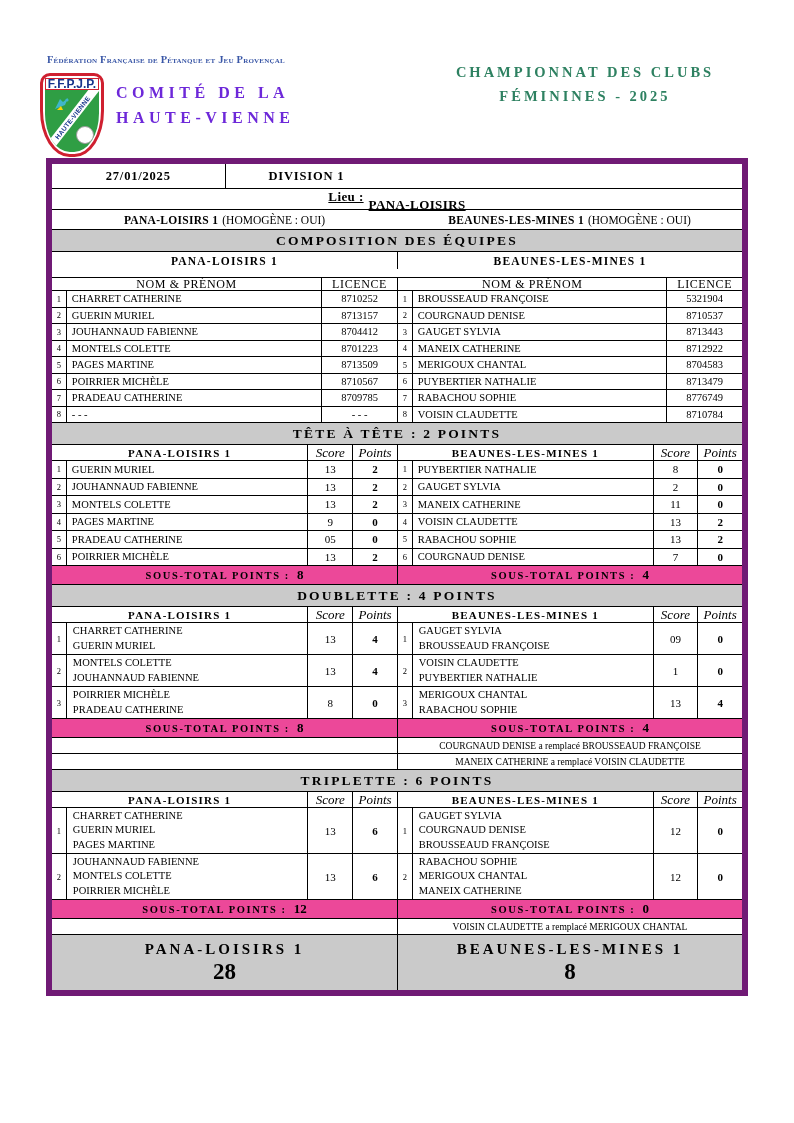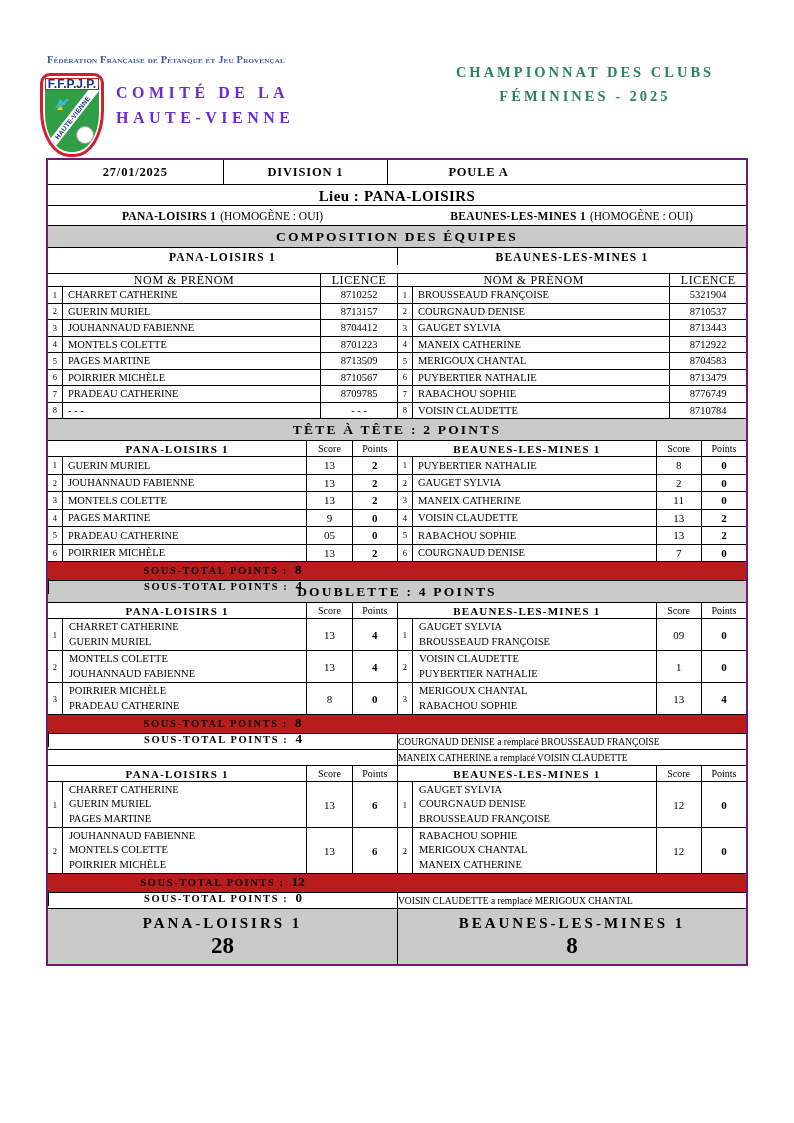--- a/index.html
+++ b/index.html
@@ -22,32 +22,32 @@
         letter-spacing:.3px;font-family:"Liberation Sans",sans-serif;}
   .fig{position:absolute;left:6px;top:15px;width:24px;height:24px;}
   .boule{position:absolute;right:5px;bottom:8px;width:16px;height:16px;background:#fff;
         border-radius:50%;border:1px solid #9a9a9a;}
   .committee{position:absolute;left:116px;top:80px;color:#6d28d9;font-weight:bold;
         font-size:16px;letter-spacing:4.5px;line-height:25px;white-space:nowrap;}
   .champ{position:absolute;left:420px;top:60px;width:330px;text-align:center;color:#2e8161;
         font-weight:bold;font-size:14.5px;letter-spacing:3px;line-height:24px;}
 
   
-  .sheet{position:absolute;left:46px;top:158px;width:702px;border:2px solid #701a75;box-sizing:border-box;}
+  .sheet{position:absolute;left:46px;top:158px;width:702px;border:6px solid #701a75;box-sizing:border-box;}
   .row{display:flex;border-top:1px solid #000;box-sizing:border-box;align-items:stretch;}
   .sheet > .row:first-child{border-top:none;}
   .half{width:50%;display:flex;box-sizing:border-box;min-width:0;}
   .half.hr{border-left:1px solid #000;}
   .cell{box-sizing:border-box;display:flex;align-items:center;justify-content:center;min-width:0;}
   .cell + .cell{border-left:1px solid #000;}
 
   .row.meta{height:24px;font-weight:bold;font-size:12.5px;letter-spacing:.8px;}
   .mcell-date{width:25%;}  .mcell-journee{width:25.4%;} .mcell-division{width:23.6%;} .mcell-poule{width:26%;}
 
-  .row.lieu{height:21px;align-items:flex-end;justify-content:center;font-weight:bold;font-size:15px;letter-spacing:.4px;}
+  .row.lieu{height:21px;align-items:flex-start;justify-content:center;font-weight:bold;font-size:13px;letter-spacing:.4px;text-decoration:underline;}
   .row.lieu .sp{margin-left:5px;margin-top:8px;}
 
   .row.teams{height:20px;font-size:11.5px;}
   .row.teams .half{align-items:center;justify-content:center;white-space:nowrap;}
   .row.teams b{letter-spacing:.3px;}
   .row.teams .homog{margin-left:4px;}
 
   .row.section{height:22px;background:#cacaca;align-items:center;justify-content:center;
                font-weight:bold;font-size:13.5px;letter-spacing:2.2px;}
 
@@ -60,33 +60,33 @@
 
   .row.prow{height:16.5px;font-size:10.5px;}
   .ncol{width:4%;font-size:8.5px;flex:none;}
   .liccol{width:22%;flex:none;}
   .namecol{flex:1;justify-content:flex-start;padding-left:5px;}
   .scol{width:13%;flex:none;font-size:11px;}
   .pcol{width:13%;flex:none;font-size:11px;font-weight:bold;}
 
   .row.sub{height:16px;}
   .sub .teamcell{flex:1;font-weight:bold;font-size:11px;letter-spacing:1.2px;}
-  .sub .scol,.sub .pcol{font-weight:normal;font-size:10px;}
+  .sub .scol,.sub .pcol{font-style:italic;font-weight:normal;font-size:13px;}
 
   .row.trow{height:17.5px;font-size:10.5px;}
   .row.d2row{height:32px;font-size:10.5px;}
   .row.d3row{height:46px;font-size:10.5px;}
   .stack{flex-direction:column;align-items:flex-start;justify-content:center;line-height:14.5px;padding-left:6px;}
 
-  .row.subtotal{height:19px;background:#b91c1c;font-weight:bold;flex-direction:column;}
+  .row.subtotal{height:19px;background:#ec4899;font-weight:bold;}
   .subtotal .half{align-items:center;justify-content:center;font-size:10.5px;letter-spacing:1.6px;}
   .subtotal .val{font-size:13px;margin-left:7px;letter-spacing:0;}
 
   .row.repl{height:16px;font-size:9.5px;}
-  .repl .half{align-items:center;justify-content:flex-start;}
+  .repl .half{align-items:center;justify-content:center;}
 
   .row.finalband{height:56px;background:#cacaca;font-weight:bold;}
   .finalband .half{flex-direction:column;align-items:center;justify-content:center;}
   .final-name{font-size:15px;letter-spacing:3px;}
   .final-score{font-size:23px;margin-top:1px;}
 </style>
 </head>
 <body>
 
 <div class="page">
@@ -118,21 +118,20 @@
   <div class="champ">
     <div>CHAMPIONNAT DES CLUBS</div>
     <div>FÉMININES - 2025</div>
   </div>
 
   <div class="sheet">
 
     <div class="row meta">
       <div class="cell mcell-date">27/01/2025</div>
       <div class="cell mcell-division">DIVISION 1</div>
-      <div class="cell mcell-poule">POULE A</div>
     </div>
 
     <div class="row lieu">
       <span>Lieu :</span>
       <span class="sp">PANA-LOISIRS</span>
     </div>
 
     <div class="row teams">
       <div class="half">
         <b>PANA-LOISIRS 1</b>
@@ -463,20 +462,21 @@
         <div>COURGNAUD DENISE a remplacé BROUSSEAUD FRANÇOISE</div>
       </div>
     </div>
     <div class="row repl">
       <div class="half"></div>
       <div class="half hr">
         <div>MANEIX CATHERINE a remplacé VOISIN CLAUDETTE</div>
       </div>
     </div>
 
+    <div class="row section">TRIPLETTE : 6 POINTS</div>
 
     <div class="row sub">
       <div class="half">
         <div class="cell teamcell">PANA-LOISIRS 1</div>
         <div class="cell scol">Score</div>
         <div class="cell pcol">Points</div>
       </div>
       <div class="half hr">
         <div class="cell teamcell">BEAUNES-LES-MINES 1</div>
         <div class="cell scol">Score</div>

